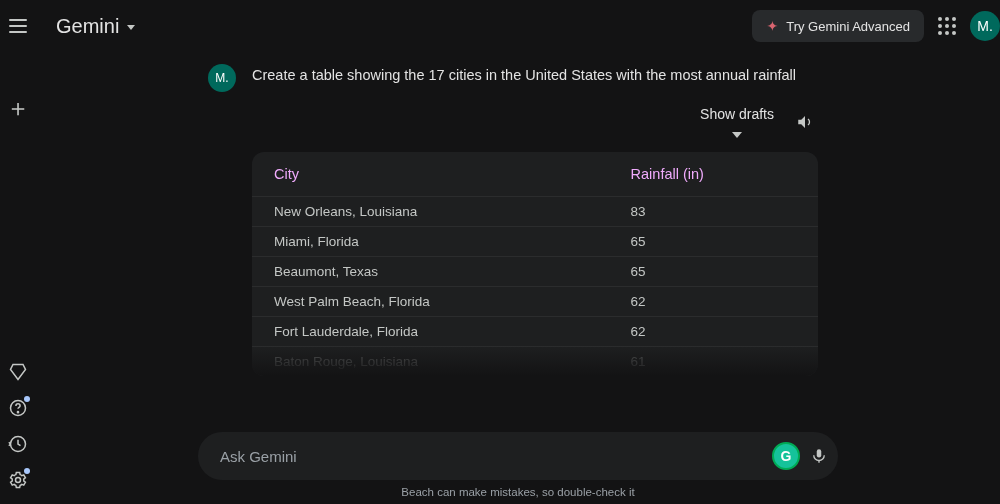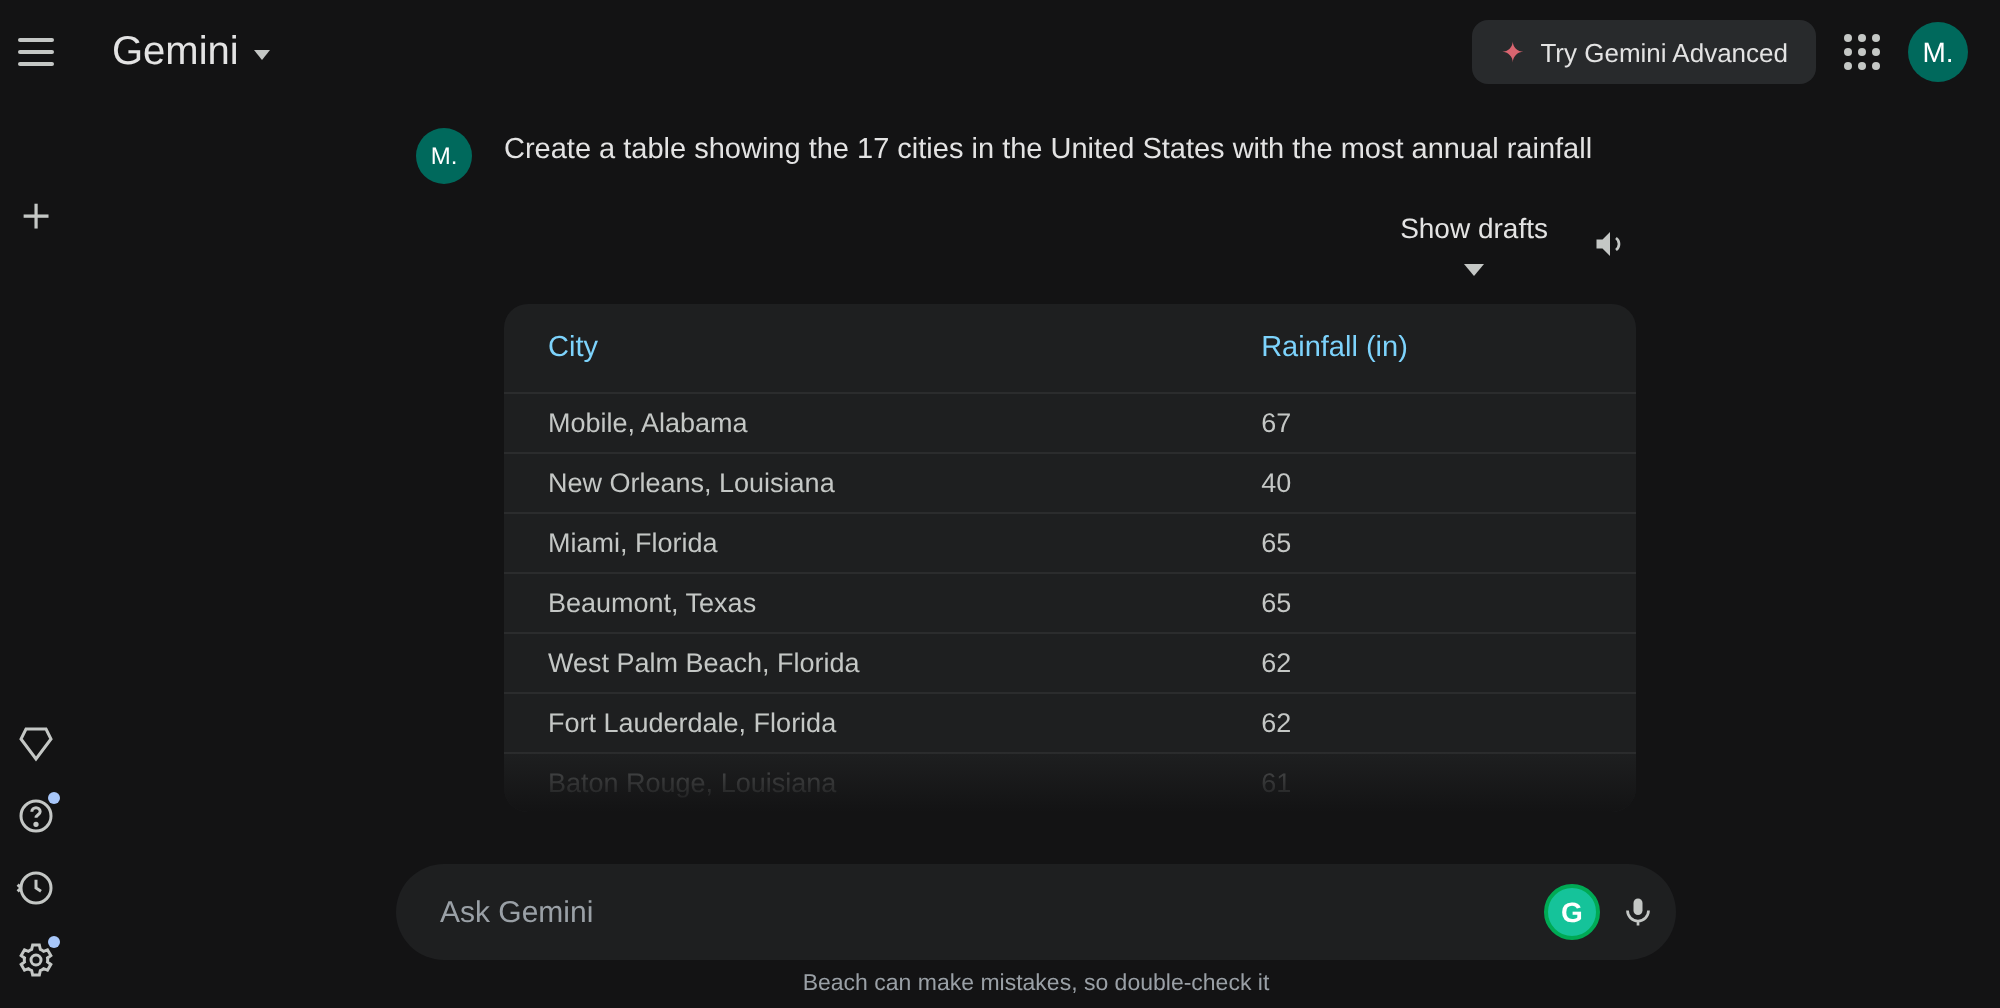--- a/index.html
+++ b/index.html
@@ -16,21 +16,21 @@
   
   .hamburger { width: 20px; height: 20px; cursor: pointer; display:flex; flex-direction:column; justify-content:space-between; padding:3px 1px;}
   .hamburger span { display:block; height:2px; background:#c4c7c5; border-radius:1px;}
   
   .plus { font-size: 24px; color: #c4c7c5; cursor: pointer; line-height:1; font-weight:300;}
   
   
   .main { flex: 1; display: flex; flex-direction: column; position: relative; }
   
   
-  .header { height: 52px; display: flex; padding: 0 16px 0 20px; }
+  .header { height: 52px; display: flex; padding: 0 0 0 20px; }
   .brand { display: flex; align-items: center; gap: 8px; cursor: pointer; }
   .brand-name { font-size: 20px; font-weight: 400; color: #e3e3e3; }
   .brand-caret { width:0; height:0; border-left:4px solid transparent; border-right:4px solid transparent; border-top:5px solid #c4c7c5; margin-top:2px;}
   .header-right { margin-left: auto; display: flex; align-items: center; gap: 14px; }
   .advanced-btn { background: #282a2c; border: none; color: #e3e3e3; padding: 8px 14px; border-radius: 8px; font-size: 13px; display: flex; align-items: center; gap: 8px; cursor: pointer; }
   .advanced-btn .spark { color: #d96570; font-size: 14px; }
   .apps-icon { width: 18px; height: 18px; display: grid; grid-template-columns: repeat(3,4px); grid-template-rows: repeat(3,4px); gap: 3px; cursor: pointer; }
   .apps-icon span { width:4px; height:4px; background:#c4c7c5; border-radius:50%; }
   .avatar { width: 30px; height: 30px; border-radius: 50%; background: #00695c; color: #fff; display: flex; align-items: center; justify-content: center; font-size: 14px; font-weight: 500; cursor: pointer; }
   
@@ -47,21 +47,21 @@
   .sparkle { width: 26px; height: 26px; }
   
   .controls-row { display: flex; justify-content: flex-end; align-items: center; gap: 22px; padding-right: 4px; margin: -4px 0 14px 0; }
   .show-drafts { display: flex; align-items: center; gap: 10px; color: #e3e3e3; font-size: 14px; cursor: pointer; flex-direction: column; }
   .chev-down { width:0; height:0; border-left:5px solid transparent; border-right:5px solid transparent; border-top:6px solid #c4c7c5; }
   .speaker { width: 18px; height: 18px; cursor: pointer; color:#c4c7c5;}
   
   
   .table-card { background: #1e1f20; border-radius: 12px; margin-left: 44px; overflow: hidden; position: relative; }
   .tbl { width: 100%; border-collapse: collapse; }
-  .tbl th { text-align: left; font-weight: 500; font-size: 14.5px; padding: 14px 22px; color: #7dd3fc; }
+  .tbl th { text-align: left; font-weight: 500; font-size: 14.5px; padding: 14px 22px; color: #f0abfc; }
   .tbl td { font-size: 13.5px; padding: 7px 22px; color: #c4c7c5; border-top: 1px solid rgba(255,255,255,0.06); }
   .tbl tr.fade td { color: rgba(196,199,197,0.35); }
   .card-fade { position:absolute; left:0; right:0; bottom:0; height:30px; background: linear-gradient(to bottom, rgba(19,19,20,0) 0%, #131314 100%); pointer-events:none; }
   
   
   .input-area { position: absolute; bottom: 0; left: 0; right: 0; padding: 0 0 6px 0; background: #131314;}
   .input-wrap { max-width: 640px; margin: 0 auto; }
   .input-bar { background: #1e1f20; border-radius: 28px; height: 48px; display: flex; align-items: center; padding: 0 10px 0 22px; }
   .input-field { flex: 1; background: transparent; border: none; outline: none; color: #fca5a5; font-size: 15px; }
   .input-field::placeholder { color: #9aa0a6; }
@@ -168,26 +168,22 @@
         <div class="table-card">
           <table class="tbl">
             <thead>
               <tr>
                 <th>City</th>
                 <th>Rainfall (in)</th>
               </tr>
             </thead>
             <tbody id="tbody">
                 <tr>
-                  <td>Mobile, Alabama</td>
-                  <td>67</td>
-                </tr>
-                <tr>
                   <td>New Orleans, Louisiana</td>
-                  <td>40</td>
+                  <td>83</td>
                 </tr>
                 <tr>
                   <td>Miami, Florida</td>
                   <td>65</td>
                 </tr>
                 <tr>
                   <td>Beaumont, Texas</td>
                   <td>65</td>
                 </tr>
                 <tr>

